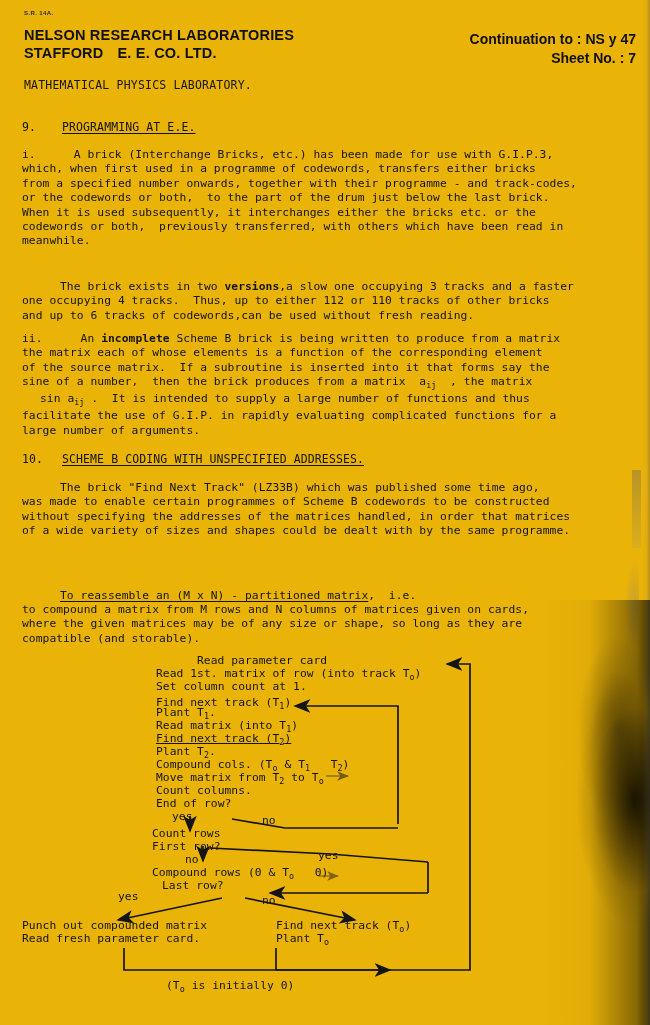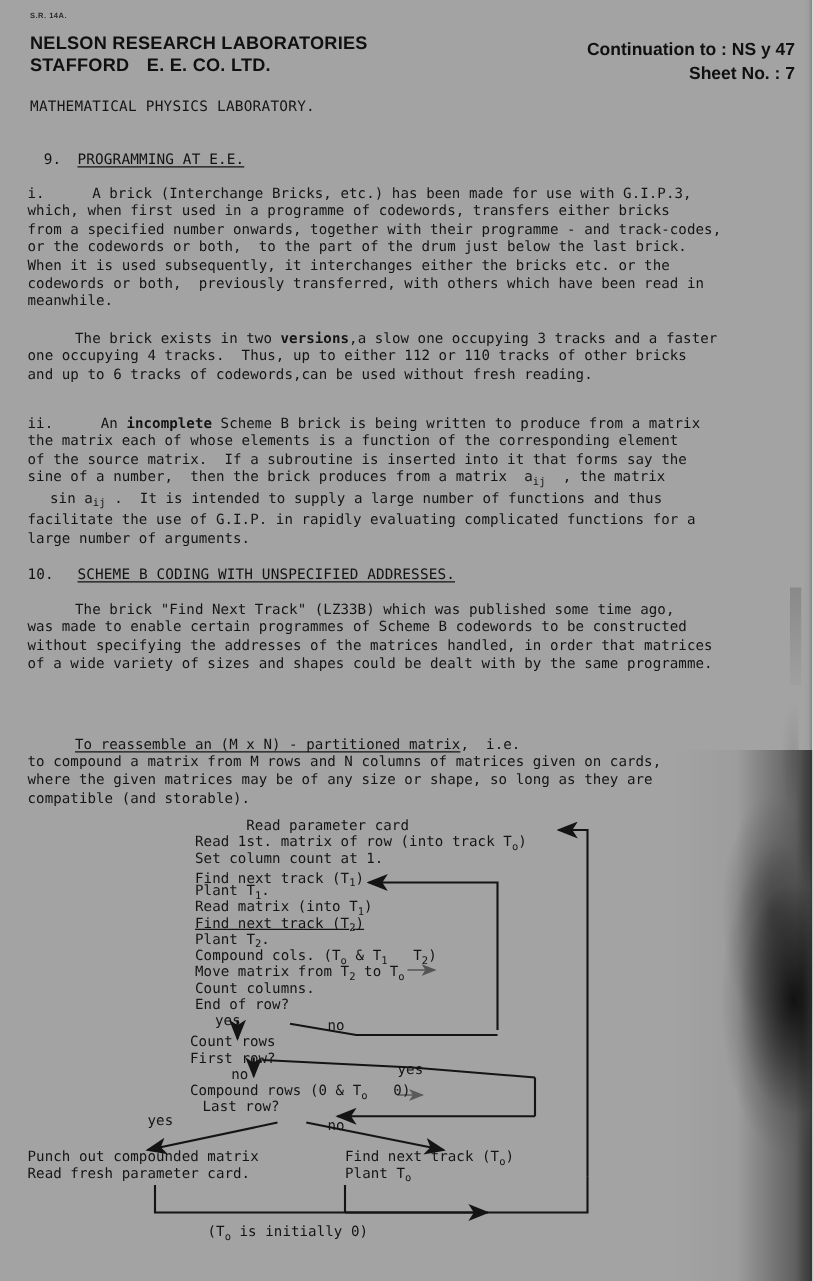--- a/index.html
+++ b/index.html
@@ -5,21 +5,21 @@
 <style>
   html, body {
     margin: 0;
     padding: 0;
     background: #ffffff;
   }
   .page {
     position: relative;
     width: 650px;
     height: 1025px;
-    background: #a3a3a3;
+    background: #eab308;
     overflow: hidden;
     font-family: "DejaVu Sans Mono", "Liberation Mono", monospace;
     color: #1a1a1a;
     -webkit-font-smoothing: none;
   }
 
   
   .scan-shadow-right {
     position: absolute;
     top: 600px; left: 540px;
@@ -151,33 +151,33 @@
     <div class="l2"><span>STAFFORD</span><span class="sp"></span><span>E. E. CO. LTD.</span></div>
   </div>
 
   <div class="lab-line">MATHEMATICAL PHYSICS LABORATORY.</div>
 
   <div class="cont-block">
     <div><span>Continuation to :</span> <span class="val">NS y 47</span></div>
     <div><span>Sheet No. :</span> <span class="val">7</span></div>
   </div>
 
-  <div class="sec-head" style="left:22px; top:120px;text-align:center;">
+  <div class="sec-head" style="left:22px; top:120px;">
     <span class="sec-num">9.</span><span class="sec-title">PROGRAMMING AT E.E.</span>
   </div>
 
   <div class="para" style="left:22px; top:148px; width:606px;"><span>i.</span><span class="indent"></span><span>A brick (Interchange Bricks, etc.) has been made for use with G.I.P.3,
 which, when first used in a programme of codewords, transfers either bricks
 from a specified number onwards, together with their programme - and track-codes,
 or the codewords or both,  to the part of the drum just below the last brick.
 When it is used subsequently, it interchanges either the bricks etc. or the
 codewords or both,  previously transferred, with others which have been read in
 meanwhile.</span></div>
 
-  <div class="para" style="left:22px; top:264px; width:606px;"><span class="indent"></span><span>The brick exists in two </span><span class="bold-ish">versions</span><span>,a slow one occupying 3 tracks and a faster
+  <div class="para" style="left:22px; top:280px; width:606px;"><span class="indent"></span><span>The brick exists in two </span><span class="bold-ish">versions</span><span>,a slow one occupying 3 tracks and a faster
 one occupying 4 tracks.  Thus, up to either 112 or 110 tracks of other bricks
 and up to 6 tracks of codewords,can be used without fresh reading.</span></div>
 
   <div class="para" style="left:22px; top:332px; width:606px;"><span>ii.</span><span class="indent"></span><span>An </span><span class="bold-ish">incomplete</span><span> Scheme B brick is being written to produce from a matrix
 the matrix each of whose elements is a function of the corresponding element
 of the source matrix.  If a subroutine is inserted into it that forms say the
 sine of a number,  then the brick produces from a matrix  a</span><span class="sub">ij</span><span>  , the matrix</span></div>
 
   <div class="para" style="left:22px; top:392px; width:606px;"><span style="display:inline-block;width:18px;"></span><span>sin a</span><span class="sub">ij</span><span> .  It is intended to supply a large number of functions and thus
 facilitate the use of G.I.P. in rapidly evaluating complicated functions for a

